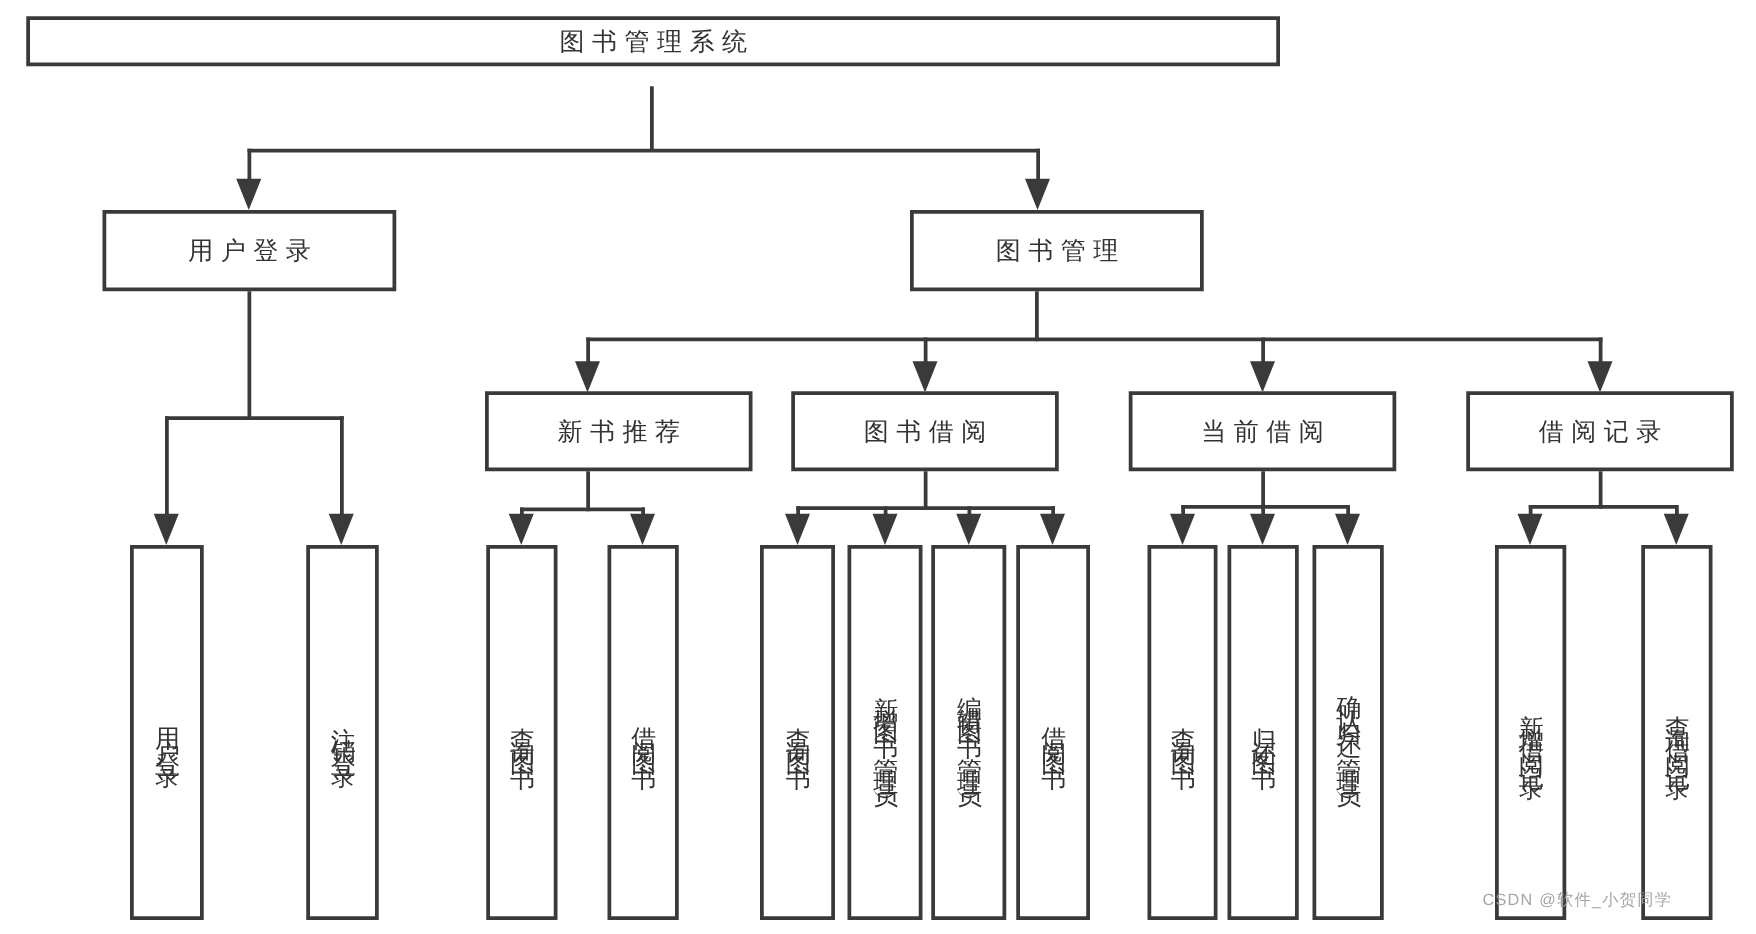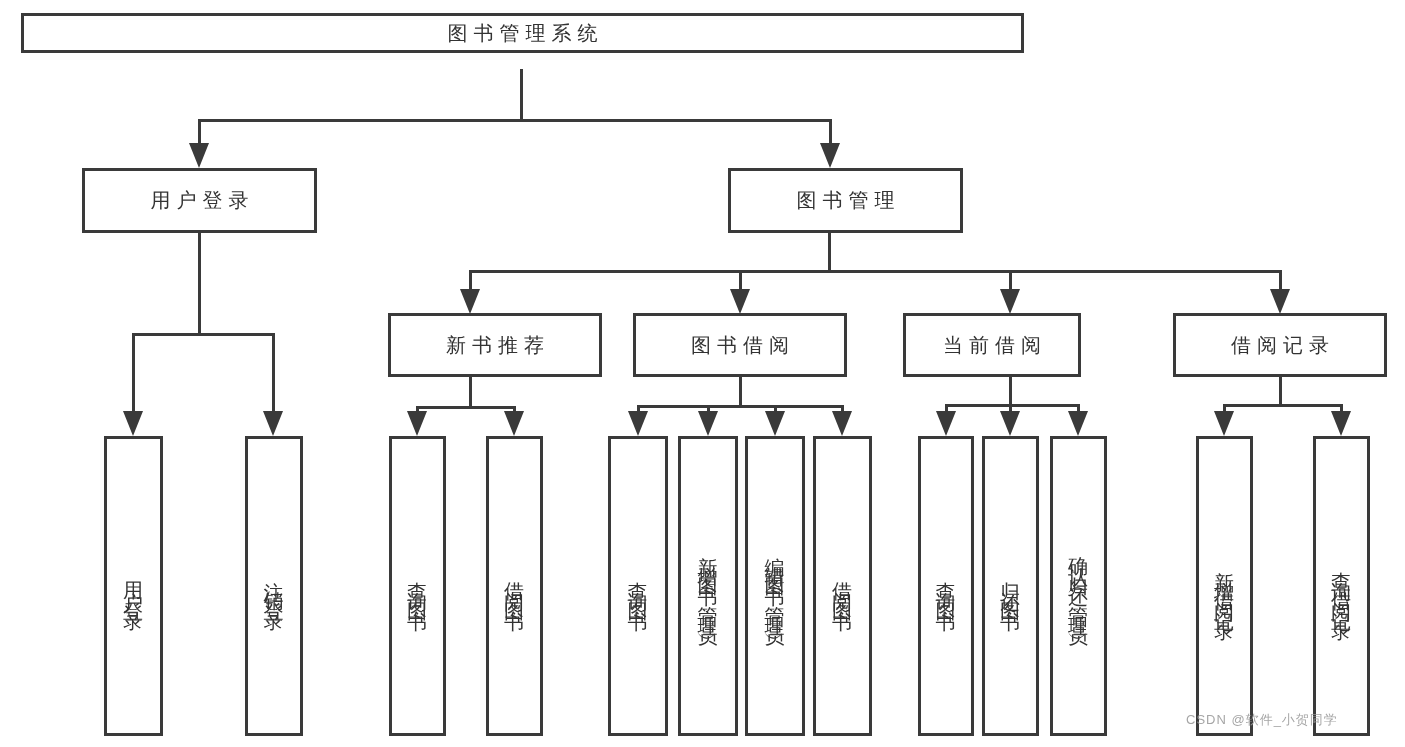--- a/index.html
+++ b/index.html
@@ -94,21 +94,21 @@
   <div class="arr" style="left:460px; top:289px;"></div>
   <div class="vl" style="left:739px; top:270px; height:21px;"></div>
   <div class="arr" style="left:730px; top:289px;"></div>
   <div class="vl" style="left:1009px; top:270px; height:21px;"></div>
   <div class="arr" style="left:1000px; top:289px;"></div>
   <div class="vl" style="left:1279px; top:270px; height:21px;"></div>
   <div class="arr" style="left:1270px; top:289px;"></div>
 
   <div class="box" style="left:363px; top:313px; width:214px; height:64px;margin-left:25px;">新书推荐</div>
   <div class="box" style="left:633px; top:313px; width:214px; height:64px;">图书借阅</div>
-  <div class="box" style="left:903px; top:313px; width:178px; height:64px;">当前借阅</div>
+  <div class="box" style="left:903px; top:313px; width:214px; height:64px;">当前借阅</div>
   <div class="box" style="left:1173px; top:313px; width:214px; height:64px;">借阅记录</div>
 
   <div class="vl" style="left:198px; top:233px; height:102px;"></div>
   <div class="hl" style="left:132px; top:333px; width:143px;"></div>
   <div class="vl" style="left:132px; top:333px; height:82px;"></div>
   <div class="arr" style="left:123px; top:411px;"></div>
   <div class="vl" style="left:272px; top:333px; height:82px;"></div>
   <div class="arr" style="left:263px; top:411px;"></div>
 
   <div class="vl" style="left:469px; top:377px; height:32px;"></div>

